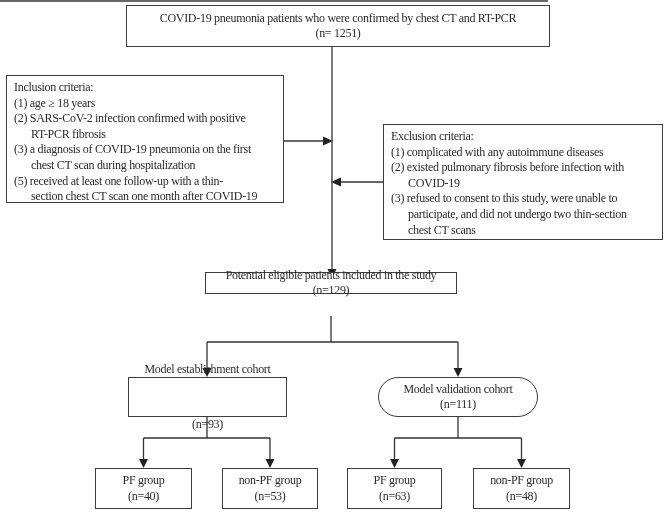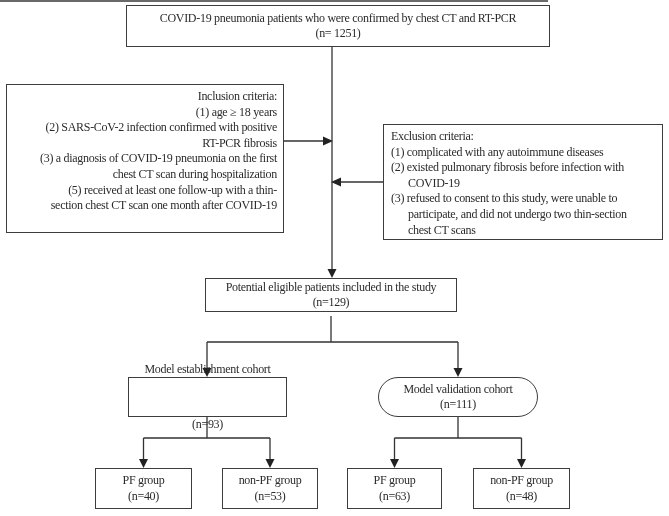--- a/index.html
+++ b/index.html
@@ -101,42 +101,42 @@
     <path d="M458 417 V438 M394.5 438 H521.5 M394.5 438 V460 M521.5 438 V460"></path>
     <polygon points="394.5,468 390,459 399,459"></polygon>
     <polygon points="521.5,468 517,459 526,459"></polygon>
   </svg>
 
   <div class="box node" style="left:126px; top:5px; width:424px; height:42px;">
     <div class="nline">COVID-19 pneumonia patients who were confirmed by chest CT and RT-PCR</div>
     <div class="nline">(n= 1251)</div>
   </div>
 
-  <div class="box crit" style="left:6px; top:84px; width:278px; height:149px;text-align:right;">
+  <div class="box crit" style="left:6px; top:75px; width:278px; height:128px;">
     <div class="cline">Inclusion criteria:</div>
     <div class="cline">(1) age ≥ 18 years</div>
     <div class="cline">(2) SARS-CoV-2 infection confirmed with positive</div>
     <div class="cline cont">RT-PCR fibrosis</div>
     <div class="cline">(3) a diagnosis of COVID-19 pneumonia on the first</div>
     <div class="cline cont">chest CT scan during hospitalization</div>
     <div class="cline">(5) received at least one follow-up with a thin-</div>
     <div class="cline cont">section chest CT scan one month after COVID-19</div>
   </div>
 
   <div class="box crit" style="left:383px; top:124px; width:280px; height:116px;">
     <div class="cline">Exclusion criteria:</div>
     <div class="cline">(1) complicated with any autoimmune diseases</div>
     <div class="cline">(2) existed pulmonary fibrosis before infection with</div>
     <div class="cline cont">COVID-19</div>
     <div class="cline">(3) refused to consent to this study, were unable to</div>
     <div class="cline cont">participate, and did not undergo two thin-section</div>
     <div class="cline cont">chest CT scans</div>
   </div>
 
-  <div class="box node" style="left:205px; top:278px; width:252px; height:34px;align-items:center;">
+  <div class="box node" style="left:205px; top:272px; width:252px; height:22px;align-items:center;">
     <div class="nline">Potential eligible patients included in the study</div>
     <div class="nline">(n=129)</div>
   </div>
 
   <div class="box node" style="left:128px; top:377px; width:159px; height:40px;gap:39px;">
     <div class="nline">Model establishment cohort</div>
     <div class="nline">(n=93)</div>
   </div>
 
   <div class="box node" style="left:378px; top:377px; width:160px; height:40px;border-radius:20px;">

